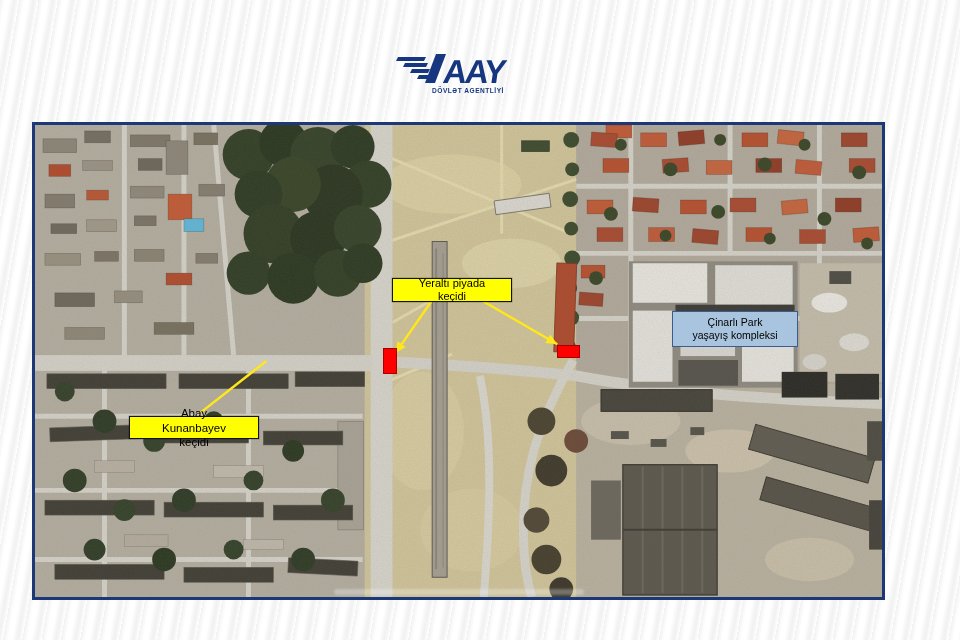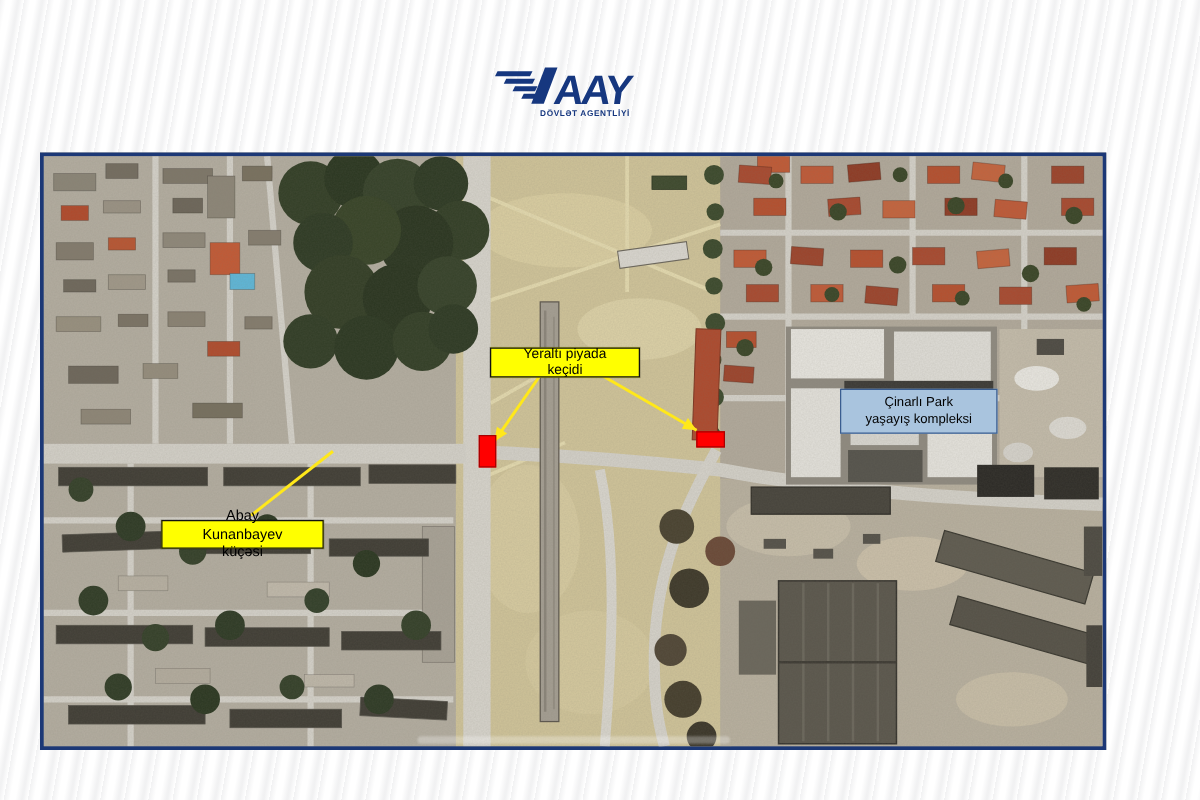--- a/index.html
+++ b/index.html
@@ -332,19 +332,19 @@
       <g fill="#ffe81a">
         <polygon points="363,231 365.1,219.1 373.3,224.7"></polygon>
         <polygon points="526,222 514,220.7 519,212.1"></polygon>
       </g>
     </svg>
 
     <div class="marker m1"></div>
     <div class="marker m2"></div>
 
     <div class="map-label yellow-label l1">Yeraltı piyada keçidi</div>
-    <div class="map-label yellow-label l2">Abay Kunanbayev küçəsi</div>
+    <div class="map-label yellow-label l2">Abay Kunanbayev keçidi</div>
     <div class="map-label blue-label">Çinarlı Park yaşayış kompleksi</div>
 
     <div class="attribution"></div>
   </div>
 
 </div>
 
 </body></html>

